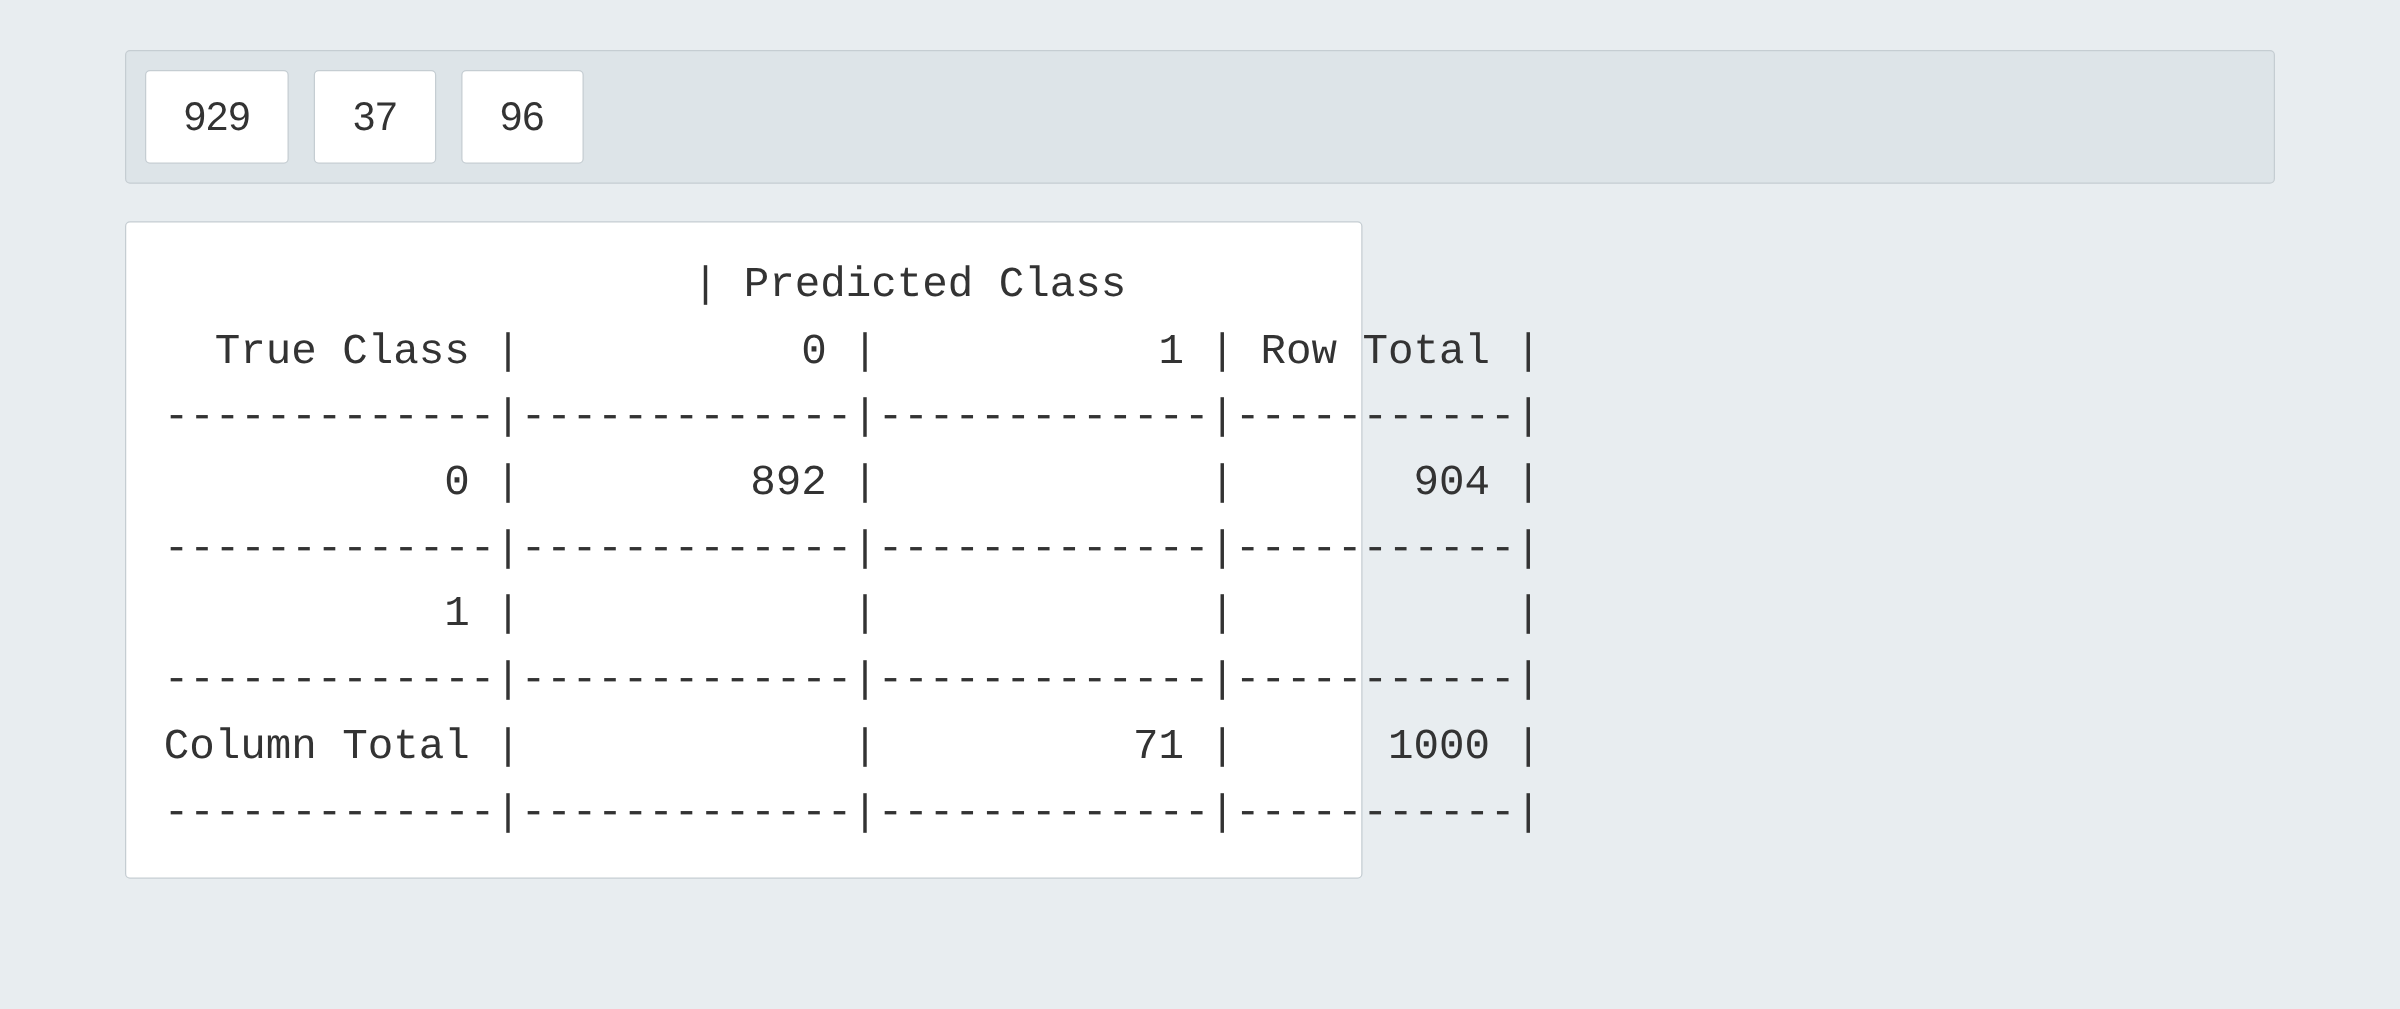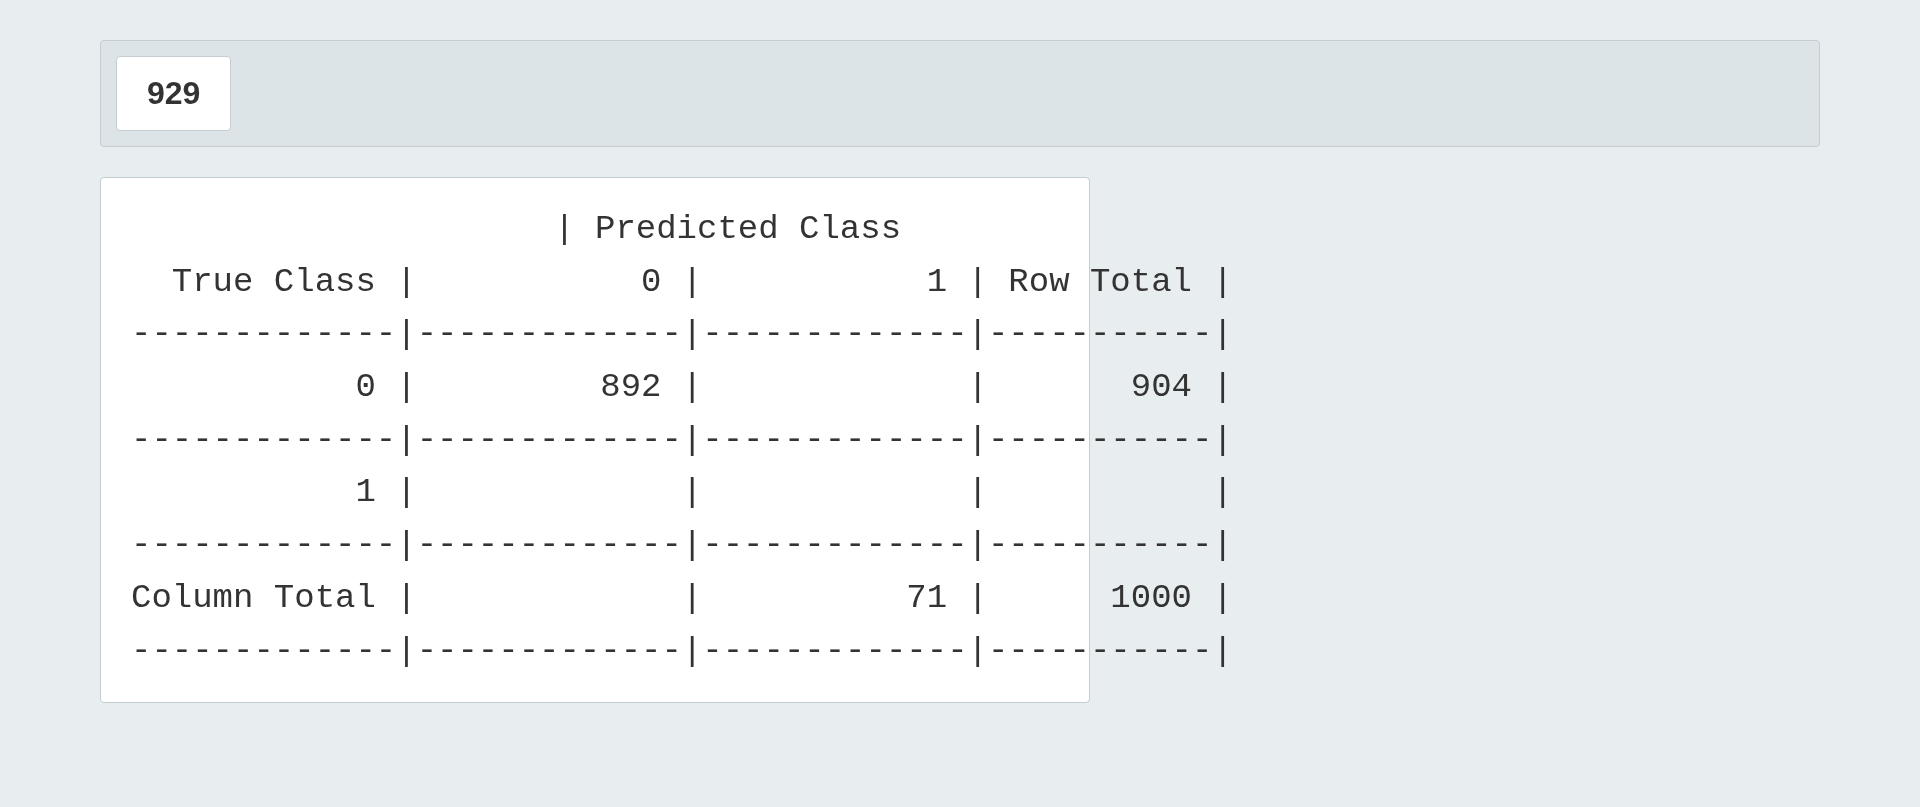--- a/index.html
+++ b/index.html
@@ -32,21 +32,21 @@
       border: 1px solid #c5cdd2;
       border-radius: 4px;
       padding: 18px 30px;
       font-size: 32px;
       min-width: 95px;
       text-align: center;
       color: #333;
       cursor: grab;
     }
     .answer-box.bold {
-      font-weight: bold;
+      font-weight: normal;
     }
     .output-panel {
       background: #ffffff;
       border: 1px solid #c5cdd2;
       border-radius: 4px;
       padding: 25px 30px;
       width: 990px;
     }
     .mono-output {
       font-family: Liberation Mono, monospace;
@@ -60,20 +60,22 @@
       letter-spacing: 0;
     }
   </style>
 </head>
 <body>
 
 <div class="container">
 
   <div class="answer-strip">
     <div class="answer-box bold">929</div>
+    <div class="answer-box">37</div>
+    <div class="answer-box">96</div>
   </div>
 
   <div class="output-panel">
     <div class="mono-output"><span>             | Predicted Class</span>
 <span>  True Class |           0 |           1 | Row Total |</span>
 <span class="dash">-------------|-------------|-------------|-----------|</span>
 <span>           0 |         892 |             |       904 |</span>
 <span class="dash">-------------|-------------|-------------|-----------|</span>
 <span>           1 |             |             |           |</span>
 <span class="dash">-------------|-------------|-------------|-----------|</span>

